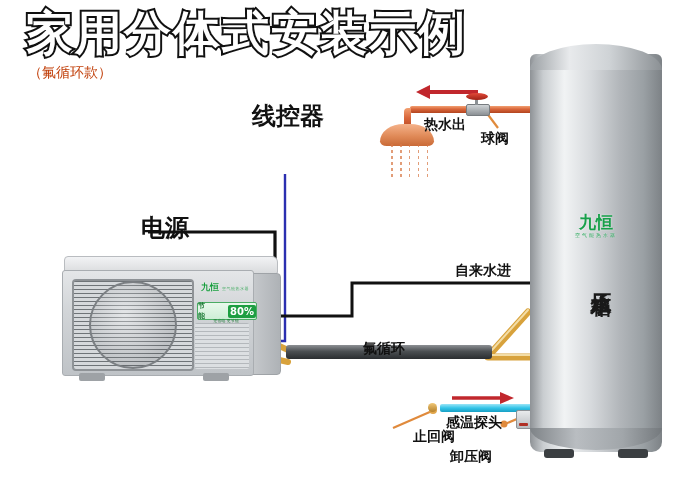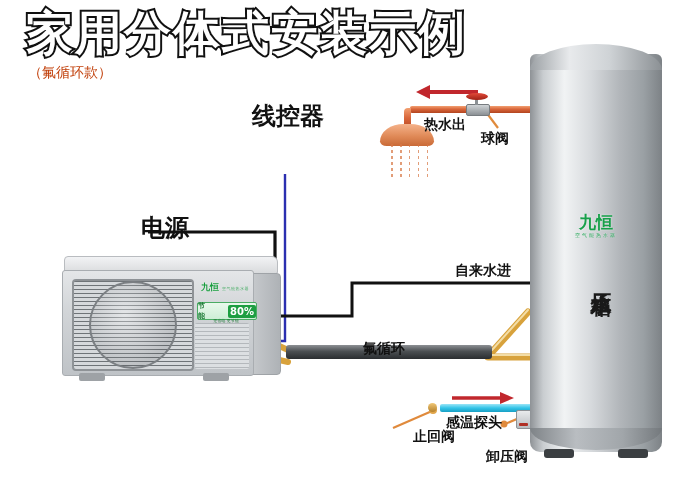--- a/index.html
+++ b/index.html
@@ -264,21 +264,21 @@
   <div class="lbl" style="left:481px;top:130px;">球阀</div>
 
   <div class="pipe pipe-blue" style="left:440px;top:404px;width:102px;height:8px;"></div>
   <div class="cap" style="left:428px;top:403px;"></div>
 
   <div class="lbl" style="left:365px;top:428px;margin-left:48px;">止回阀</div>
   <div class="lbl" style="left:446px;top:414px;">感温探头</div>
 
   <div class="relief" style="left:516px;top:410px;"></div>
   <div class="relief-l" style="left:519px;top:423px;"></div>
-  <div class="lbl" style="left:450px;top:448px;margin-left:36px;">卸压阀</div>
+  <div class="lbl" style="left:450px;top:448px;">卸压阀</div>
 
   <div class="tank">
     <div class="tank-body"></div>
     <div class="tank-top"></div>
     <div class="tank-bottom"></div>
     <div class="tank-logo">
       <span>九恒</span>
       <span class="tiny">空气能热水器</span>
     </div>
     <div class="tank-vtext">承压水箱</div>

